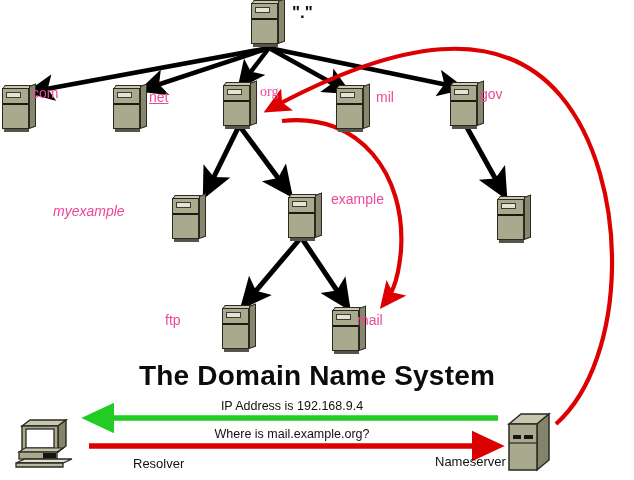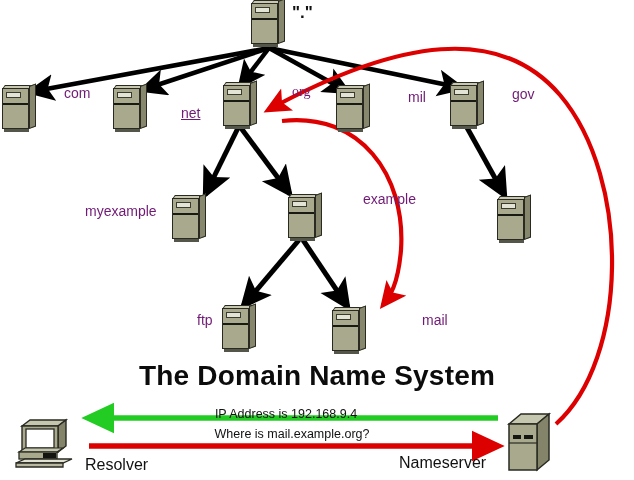--- a/index.html
+++ b/index.html
@@ -99,24 +99,23 @@
     bottom: -2px;
     width: 25px;
     height: 3px;
     background: #55564a;
   }
   
   .label {
     position: absolute;
     font-family: "Liberation Sans", sans-serif;
     font-size: 14px;
-    color: #701a75;
+    color: #ec4899;
     white-space: nowrap;
     line-height: 1;
-    margin-left: 32px;
   }
   .root-label {
     position: absolute;
     font-family: "Liberation Sans", sans-serif;
     font-size: 17px;
     font-weight: bold;
     color: #111111;
     line-height: 1;
   }
   
@@ -137,24 +136,25 @@
     position: absolute;
     font-family: "Liberation Sans", sans-serif;
     font-size: 12.5px;
     color: #111111;
     white-space: nowrap;
     line-height: 1;
   }
   .endpoint-label {
     position: absolute;
     font-family: "Liberation Sans", sans-serif;
-    font-size: 16px;
+    font-size: 13px;
     color: #111111;
     white-space: nowrap;
     line-height: 1;
+    margin-left: 48px;
   }
   
   #resolver-icon {
     position: absolute;
     left: 14px;
     top: 418px;
     width: 62px;
     height: 52px;
   }
   
@@ -271,21 +271,21 @@
   <div class="node" style="left:113px; top:85px;">
     <div class="tower">
       <div class="topshade"></div>
         <div class="sideshade"></div>
       <div class="face"></div>
         <div class="drivebay"></div>
       <div class="divider"></div>
         <div class="foot"></div>
     </div>
   </div>
-  <div class="label" style="left:149px; top:106px;text-decoration:underline;">net</div>
+  <div class="label" style="left:149px; top:90px;text-decoration:underline;">net</div>
 
   <div class="node" style="left:223px; top:82px;">
     <div class="tower">
       <div class="topshade"></div>
         <div class="sideshade"></div>
       <div class="face"></div>
         <div class="drivebay"></div>
       <div class="divider"></div>
         <div class="foot"></div>
     </div>
@@ -319,21 +319,21 @@
   <div class="node" style="left:172px; top:195px;">
     <div class="tower">
       <div class="topshade"></div>
         <div class="sideshade"></div>
       <div class="face"></div>
         <div class="drivebay"></div>
       <div class="divider"></div>
         <div class="foot"></div>
     </div>
   </div>
-  <div class="label" style="left:53px; top:204px;">myexample</div>
+  <div class="label" style="left:53px; top:204px;font-style:italic;">myexample</div>
 
   <div class="node" style="left:288px; top:194px;">
     <div class="tower">
       <div class="topshade"></div>
         <div class="sideshade"></div>
       <div class="face"></div>
         <div class="drivebay"></div>
       <div class="divider"></div>
         <div class="foot"></div>
     </div>
@@ -366,25 +366,25 @@
   <div class="node" style="left:332px; top:307px;">
     <div class="tower">
       <div class="topshade"></div>
         <div class="sideshade"></div>
       <div class="face"></div>
         <div class="drivebay"></div>
       <div class="divider"></div>
         <div class="foot"></div>
     </div>
   </div>
-  <div class="label" style="left:390px; top:313px;">mail</div>
+  <div class="label" style="left:357px; top:313px;">mail</div>
 
   <div id="title">The Domain Name System</div>
 
-  <div class="flow-label" style="left:4px; top:400px; width:564px; text-align:center;margin-top:8px;">IP Address is 192.168.9.4</div>
+  <div class="flow-label" style="left:10px; top:400px; width:564px; text-align:center;">IP Address is 192.168.9.4</div>
 
   <div class="flow-label" style="left:0; top:428px; width:584px; text-align:center;">Where is mail.example.org?</div>
 
   <div id="resolver-icon">
     <svg width="62" height="52" viewBox="0 0 62 52">
 
       <polygon points="8,8 16,2 52,2 44,8" fill="#c5c6ae" stroke="#2a2a22" stroke-width="1.4"></polygon>
       <polygon points="44,8 52,2 52,28 44,34" fill="#83846a" stroke="#2a2a22" stroke-width="1.4"></polygon>
 
       <rect x="8" y="8" width="36" height="26" fill="#a9aa8d" stroke="#2a2a22" stroke-width="1.4"></rect>
@@ -407,15 +407,15 @@
 
       <polygon points="32,12 44,2 44,48 32,58" fill="#83846a" stroke="#2a2a22" stroke-width="1.5"></polygon>
 
       <rect x="4" y="12" width="28" height="46" fill="#a9aa8d" stroke="#2a2a22" stroke-width="1.5"></rect>
 
       <rect x="8" y="23" width="8" height="4" fill="#161612"></rect>
       <rect x="19" y="23" width="9" height="4" fill="#161612"></rect>
       <line x1="4" y1="31" x2="32" y2="31" stroke="#2a2a22" stroke-width="1.2"></line>
     </svg>
   </div>
-  <div class="endpoint-label" style="left:399px; top:455px;">Nameserver</div>
+  <div class="endpoint-label" style="left:387px; top:455px;">Nameserver</div>
 
 </div>
 
 </body></html>

